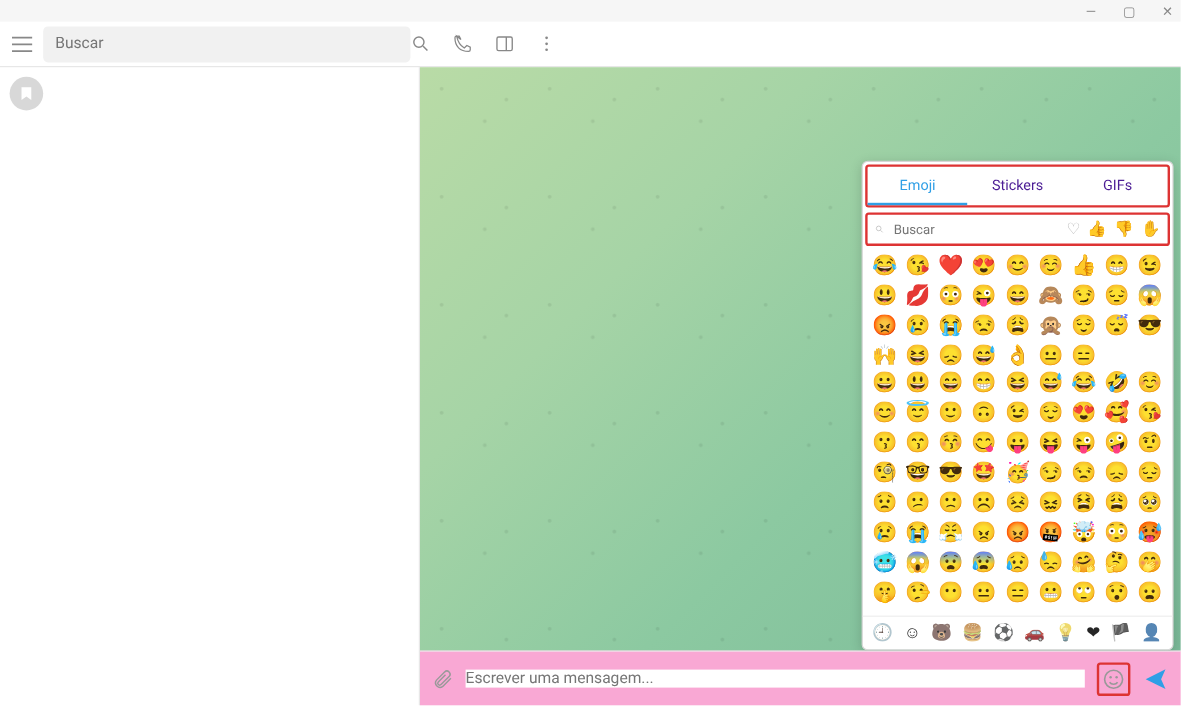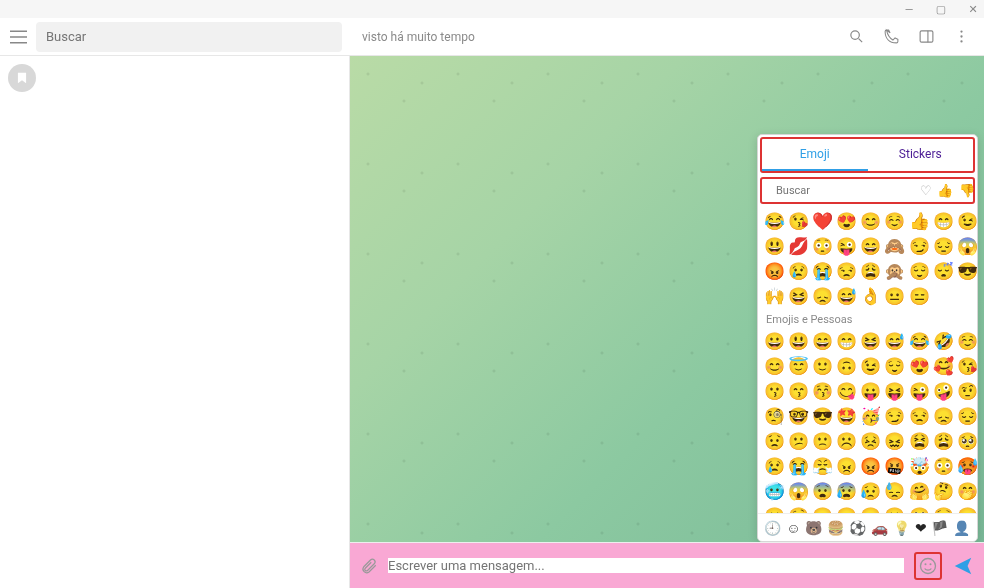--- a/index.html
+++ b/index.html
@@ -25,21 +25,21 @@
 .chat-bg { flex:1; background: linear-gradient(135deg, #b9dba6 0%, #a6d4a6 30%, #8cc9a1 60%, #7ab998 100%); position:relative; overflow:hidden; }
 .pattern { position:absolute; inset:0; opacity:0.07; background-image: radial-gradient(circle at 20% 20%, #000 1px, transparent 2px), radial-gradient(circle at 60% 50%, #000 1px, transparent 2px), radial-gradient(circle at 80% 30%, #000 1px, transparent 2px); background-size: 90px 90px; }
 
 .compose { height: 46px; background:#f9a8d4; display:flex; align-items:center; padding: 0 10px; gap:10px; border-top:1px solid #eee; }
 .compose input { flex:1; border:none; outline:none; font-size:13px; color:#999; }
 .compose .icon { color:#a5a5a5; }
 .hl { border:2px solid #d33; border-radius:3px; padding:2px; }
 
 .send { color:#2f9fe6; }
 
-.emoji-panel { position:absolute; right:6px; bottom:0px; width:221px; height:408px; background:#fff; border:1px solid #d6d6d6; border-radius:5px; box-shadow: 0 2px 10px rgba(0,0,0,0.15); display:flex; flex-direction:column; }
+.emoji-panel { position:absolute; right:6px; bottom:0px; width:260px; height:408px; background:#fff; border:1px solid #d6d6d6; border-radius:5px; box-shadow: 0 2px 10px rgba(0,0,0,0.15); display:flex; flex-direction:column; }
 .ep-tabs { display:flex; border-bottom:1px solid #eee; border:2px solid #d33; border-radius:3px; margin:2px; }
 .ep-tab { flex:1; text-align:center; font-size:12px; padding:8px 0; color:#4c1d95; }
 .ep-tab.active { color:#2f9fe6; border-bottom:2px solid #2f9fe6; }
 .ep-search { display:flex; align-items:center; padding:4px 6px; gap:4px; border:2px solid #d33; border-radius:3px; margin:2px; }
 .ep-search input { flex:0 0 60px; border:none; outline:none; font-size:11px; color:#999; padding-left:4px; }
 .ep-search-icons { display:flex; gap:6px; color:#b3b3b3; font-size:13px; align-items:center; }
 .ep-search-icons span { display:inline-flex; }
 
 .emoji-scroll { flex:1; overflow-y:auto; padding:4px 6px; }
 .emoji-grid { display:grid; grid-template-columns: repeat(9, 1fr); gap:3px; }
@@ -64,21 +64,20 @@
 
 <div class="topbar">
   <div class="menu-btn">
     <svg width="17" height="14" viewBox="0 0 18 14">
         <path d="M0 1h18M0 7h18M0 13h18" stroke="#888" stroke-width="1.6"></path>
       </svg>
   </div>
   <div class="search-wrap">
     <input placeholder="Buscar" style="">
   </div>
-  <div class="status">visto há muito tempo</div>
   <div class="top-icons">
     <span>
         <svg viewBox="0 0 24 24" width="17" height="17">
           <circle cx="10" cy="10" r="6" fill="none" stroke="#888" stroke-width="1.7"></circle>
           <path d="M15 15l5 5" stroke="#888" stroke-width="1.7"></path>
         </svg>
       </span>
     <span>
         <svg viewBox="0 0 24 24" width="17" height="17">
           <path d="M5 3c1 5 4 11 9 14l3-3 4 2v3c0 1-1 2-2 2C9 21 3 15 3 5c0-1 1-2 2-2h3l2 4z" fill="none" stroke="#888" stroke-width="1.5"></path>
@@ -109,20 +108,21 @@
     </div>
   </div>
   <div class="chat">
     <div class="chat-bg">
       <div class="pattern"></div>
 
       <div class="emoji-panel">
         <div class="ep-tabs">
           <div class="ep-tab active">Emoji</div>
           <div class="ep-tab">Stickers</div>
+          <div class="ep-tab">GIFs</div>
         </div>
         <div class="ep-search">
           <svg width="12" height="12" viewBox="0 0 24 24">
               <circle cx="10" cy="10" r="6" fill="none" stroke="#bbb" stroke-width="2"></circle>
               <path d="M15 15l5 5" stroke="#bbb" stroke-width="2"></path>
             </svg>
           <input placeholder="Buscar" style="">
           <div class="ep-search-icons">
             <span>♡</span>
             <span>👍</span>
@@ -161,21 +161,20 @@
               <span>😴</span>
               <span>😎</span>
               <span>🙌</span>
               <span>😆</span>
               <span>😞</span>
               <span>😅</span>
               <span>👌</span>
               <span>😐</span>
               <span>😑</span>
             </div>
-          <div class="section-label">Emojis e Pessoas</div>
           <div class="emoji-grid" id="grid-people">
               <span>😀</span>
               <span>😃</span>
               <span>😄</span>
               <span>😁</span>
               <span>😆</span>
               <span>😅</span>
               <span>😂</span>
               <span>🤣</span>
               <span>☺️</span>

